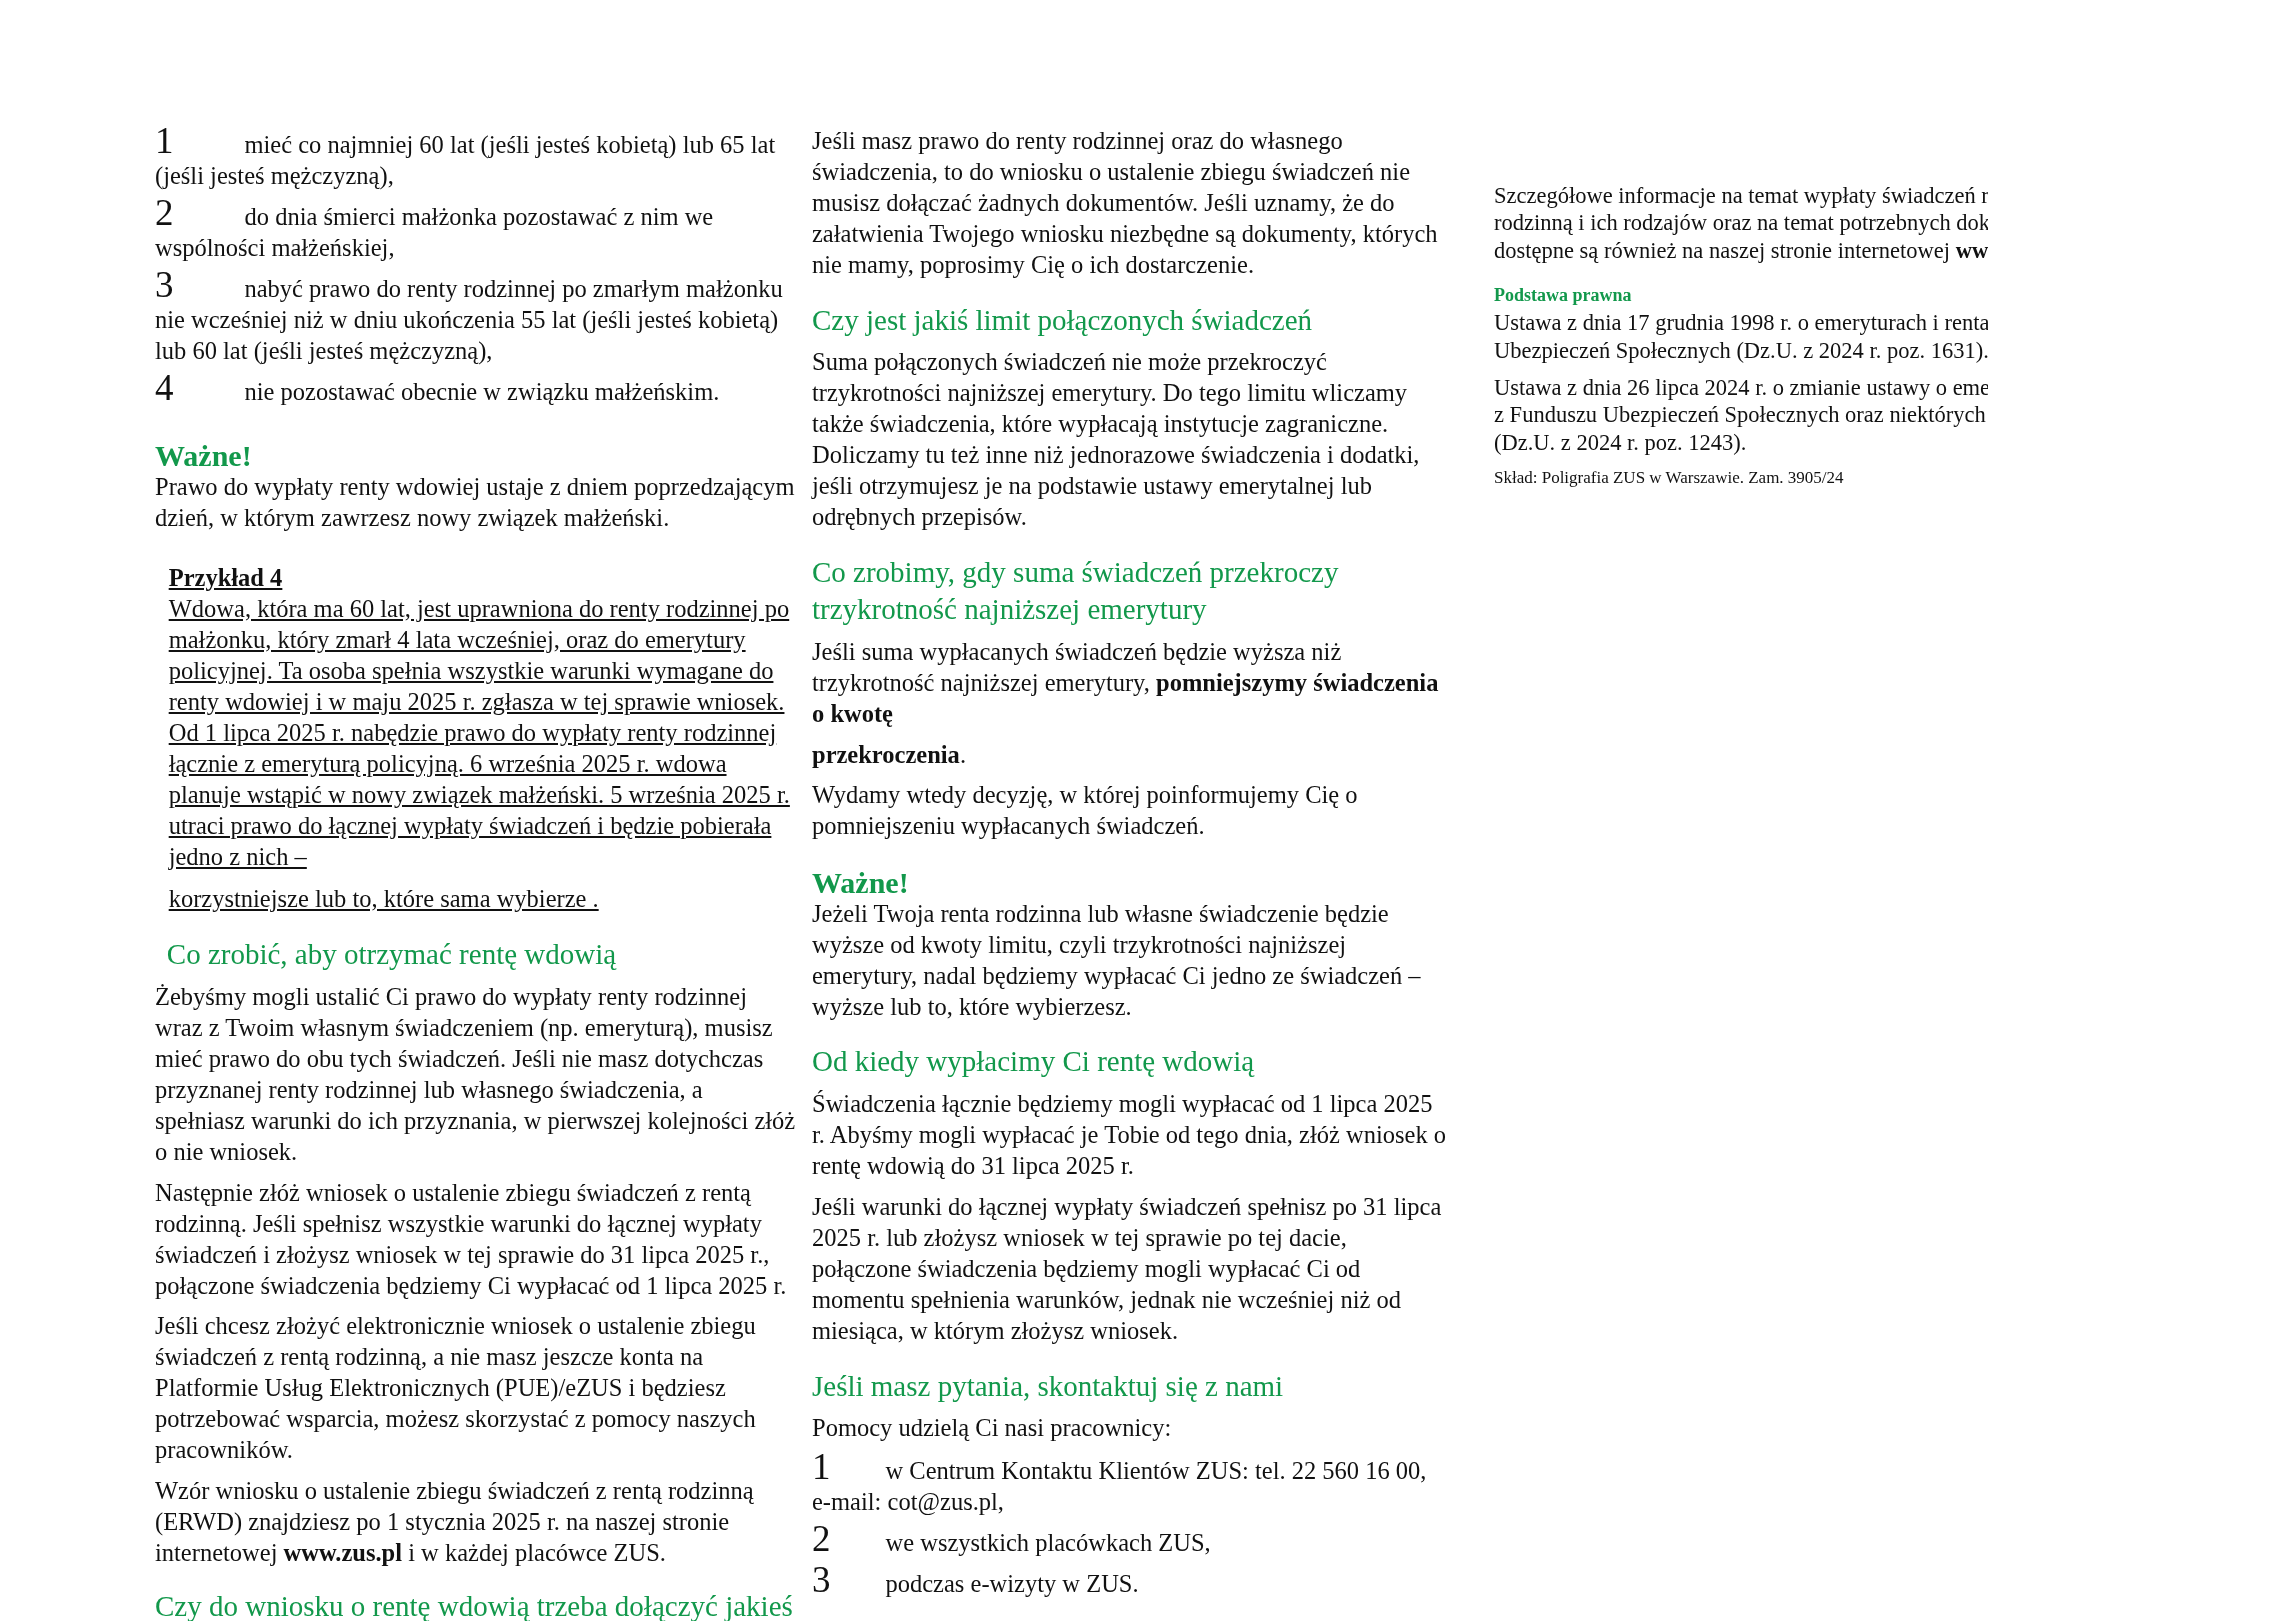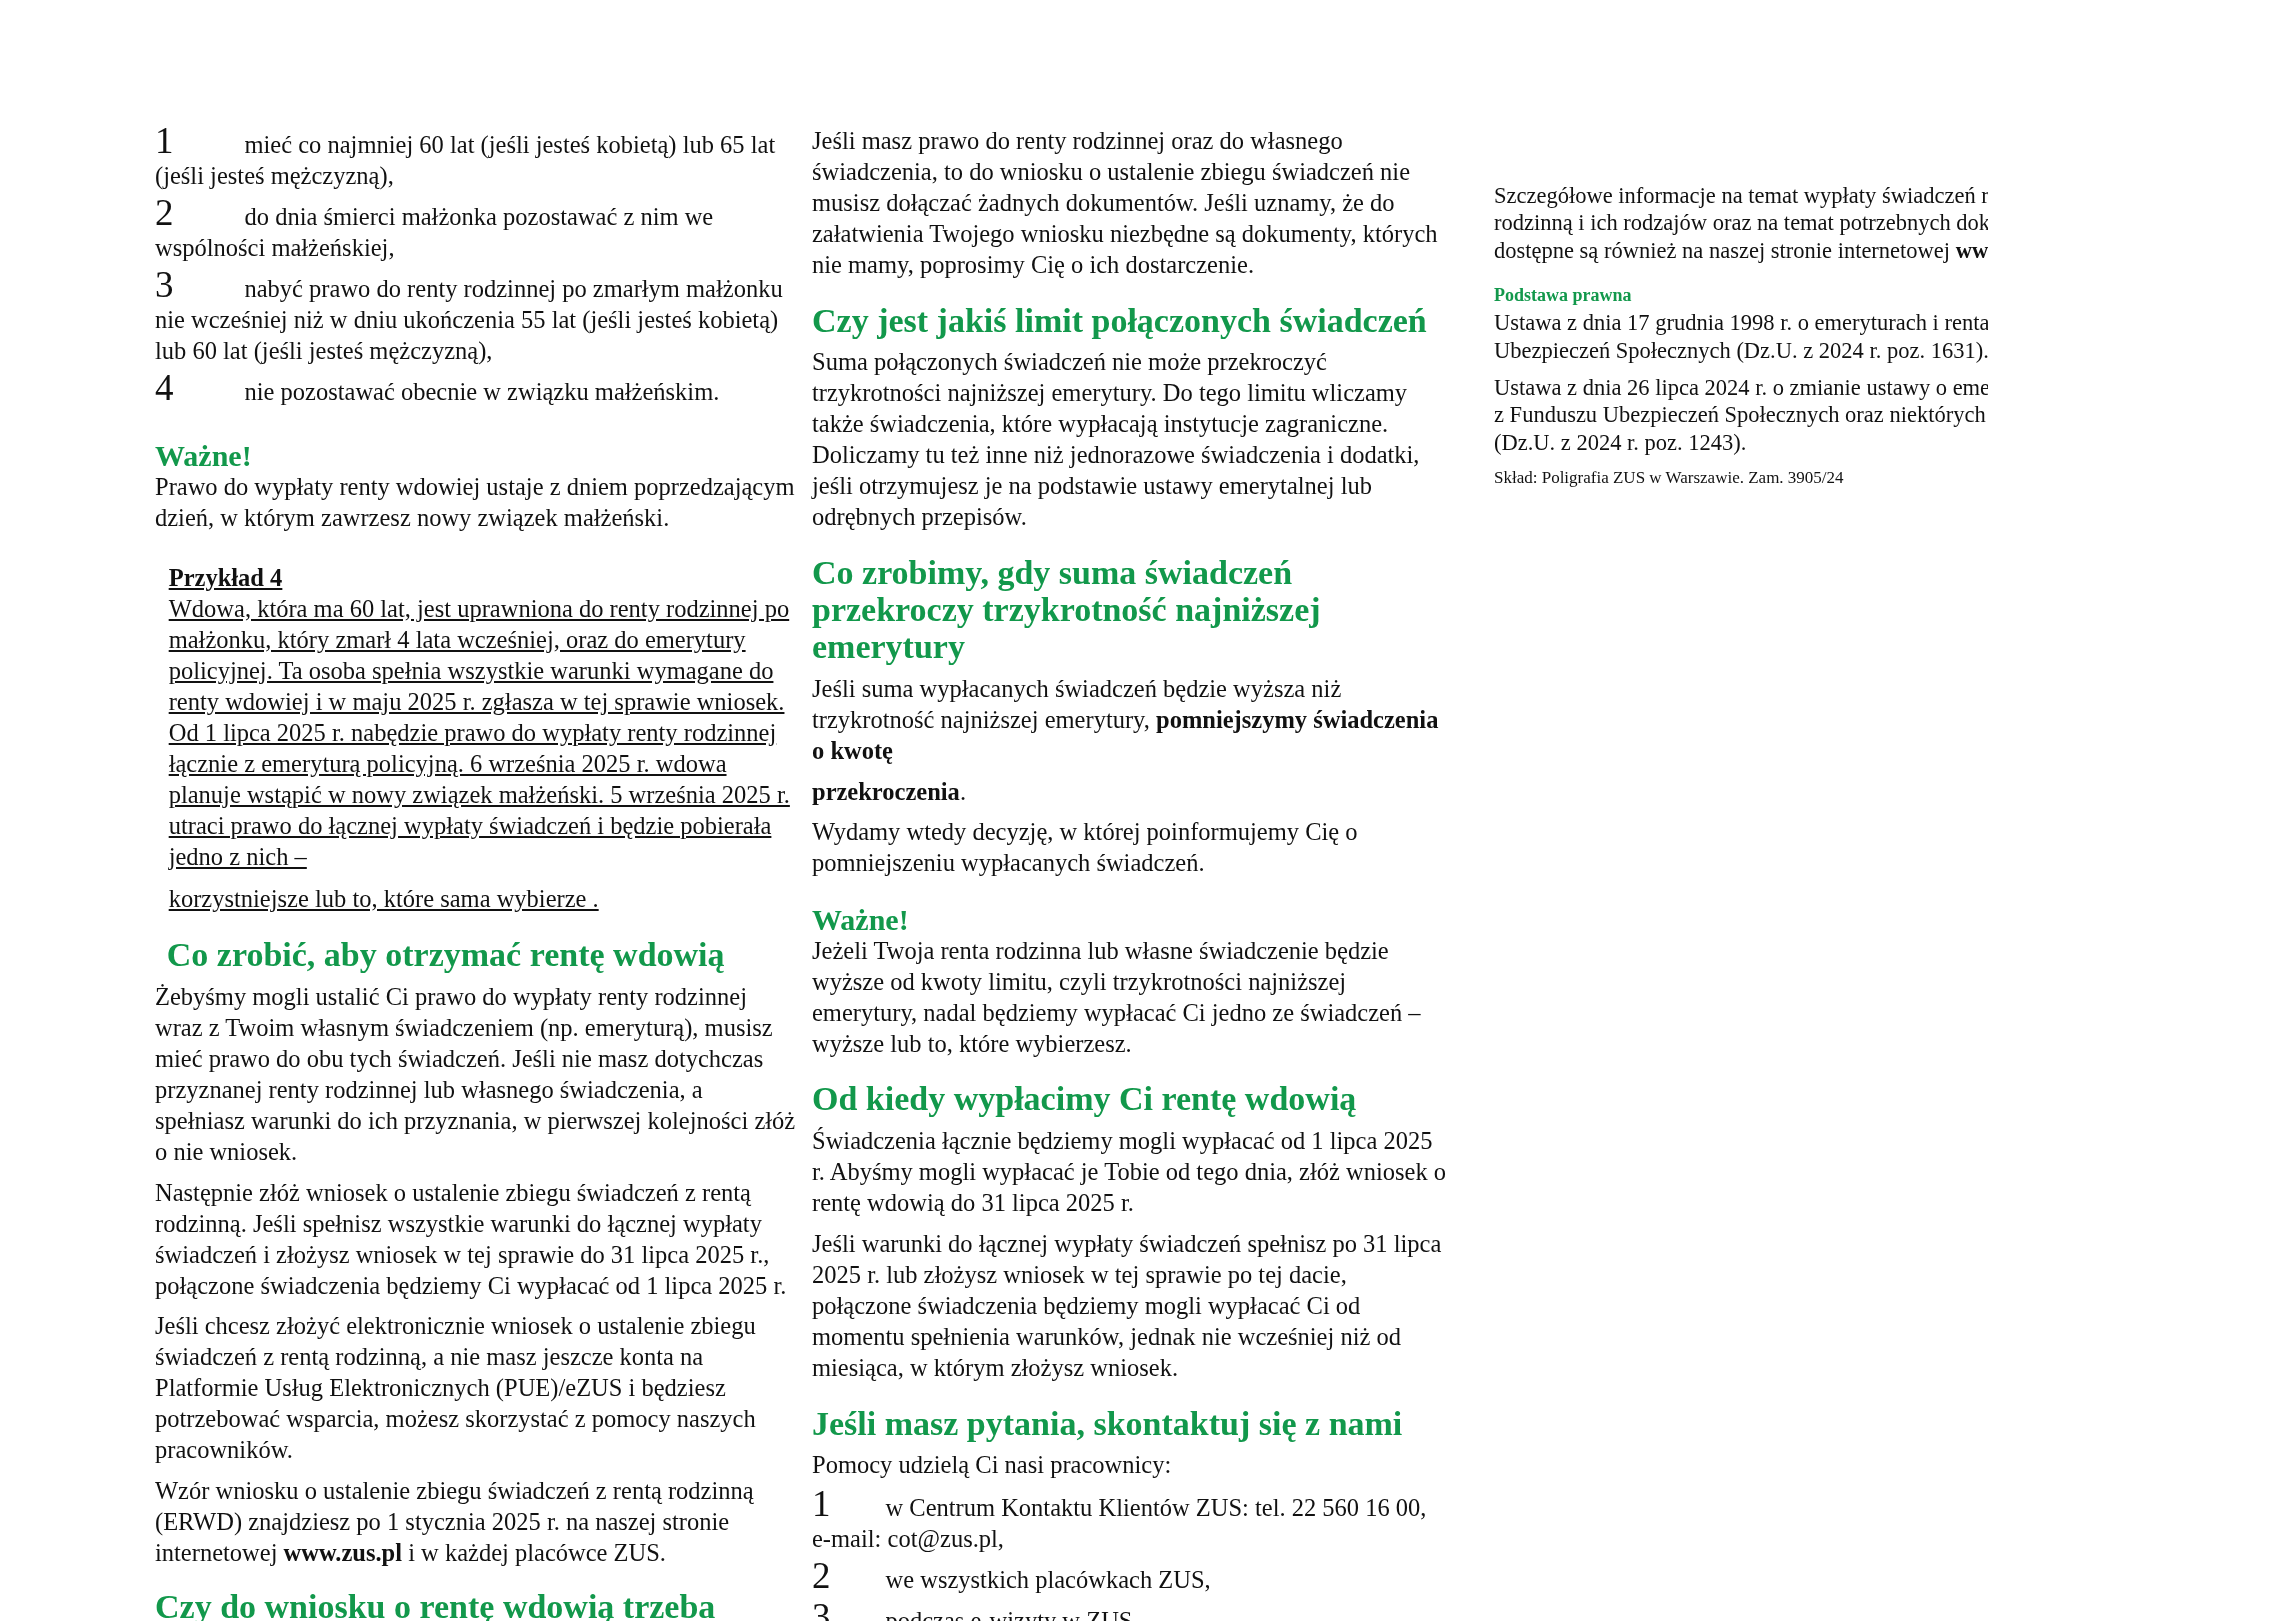--- a/index.html
+++ b/index.html
@@ -8,21 +8,21 @@
   .col{position:absolute;font-size:24.5px;line-height:31px;}
   .col1{left:155px;top:125px;width:643px;}
   .col2{left:812px;top:125px;width:637px;}
   .col3{left:1494px;top:182px;width:661px;font-size:22.5px;line-height:27.4px;}
   p{margin:0 0 9.8px 0;}
   .num-item{margin:0 0 5.9px 0;}
   .num{font-size:37px;line-height:31px;font-family:"Liberation Serif",serif;}
   .tab1{display:inline-block;width:71px;}
   .tab2{display:inline-block;width:55px;}
   .b{font-weight:bold;}
-  .h-sec{font-weight:bold;font-size:34px;line-height:37px;margin:21.6px 0 7.8px 0;color:var(--green,#12984B);}
+  .h-sec{font-weight:normal;font-size:29px;line-height:37px;margin:21.6px 0 7.8px 0;color:var(--green,#12984B);}
   .h-warn{font-weight:bold;font-size:30px;line-height:31px;margin:33px 0 0 0;color:var(--green,#12984B);}
   .h-warn2{margin-top:25.5px;}
   .example{margin:29px 0 0 13.7px;text-decoration:underline;}
   .example-title{font-weight:bold;margin:0;}
   .example-tail{margin-top:11.8px;}
   .h-indent{margin-left:11.8px;}
   .h-small{font-weight:bold;font-size:18px;line-height:27.4px;margin:17.6px 0 0 0;color:var(--green,#12984B);}
   .sklad{font-size:17px;line-height:23.5px;margin-top:2px;}
   .contact-intro{margin:0 0 7.8px 0;}
   .last-h{margin-top:19.6px;}

